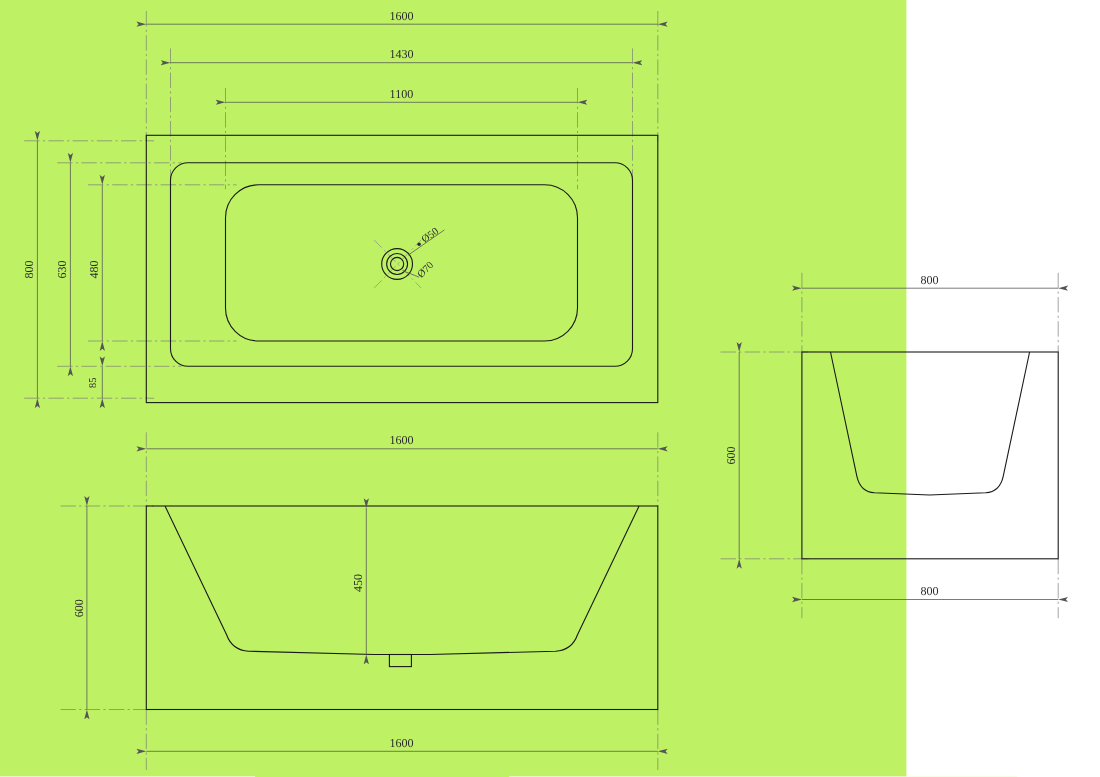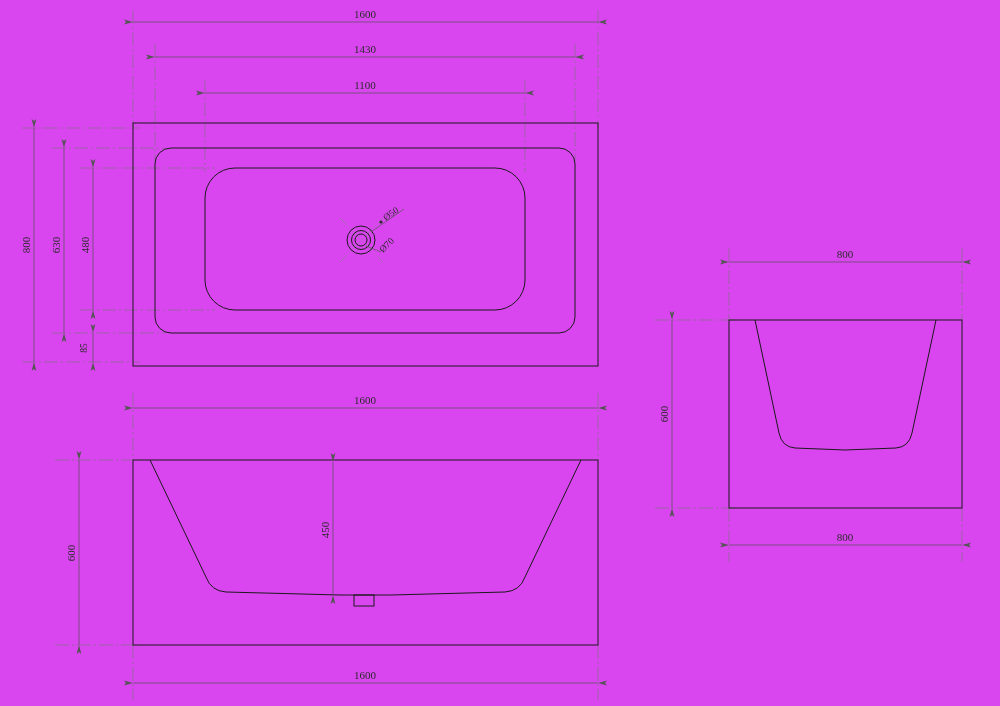--- a/index.html
+++ b/index.html
@@ -9,23 +9,23 @@
     background: #ffffff;
   }
   body {
     width: 1000px;
     height: 706px;
     font-family: "Liberation Serif", serif;
     overflow: hidden;
   }
   #drawing-root {
     position: relative;
-    width: 1000px;
+    width: 824px;
     height: 706px;
-    background: #d946ef;
+    background: #bef264;
   }
   svg#cad-canvas {
     display: block;
     width: 1000px;
     height: 706px;
   }
   .dim-text {
     font-family: "Liberation Serif", serif;
     font-size: 11px;
     fill: #2b2b2b;

